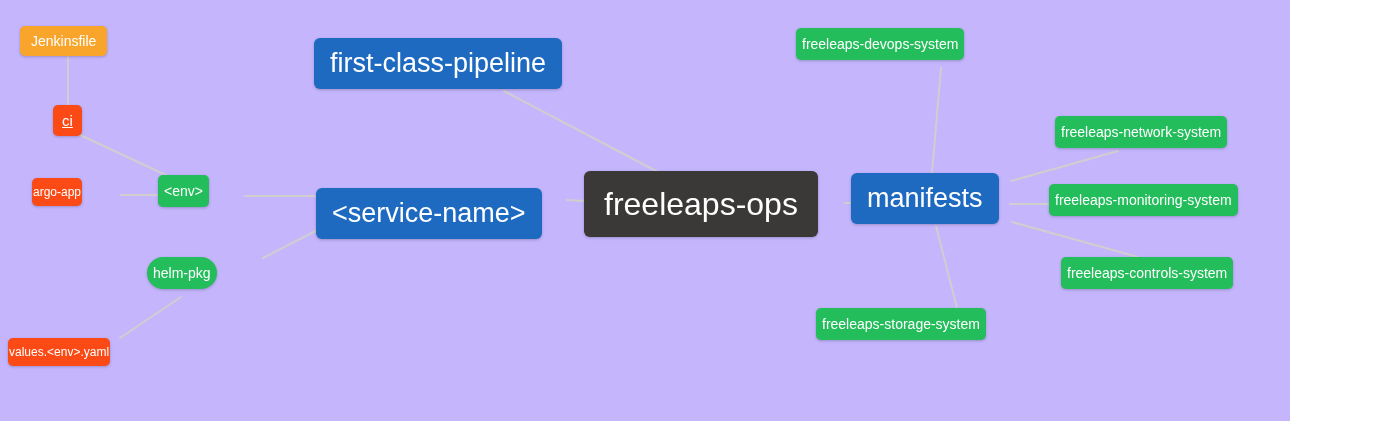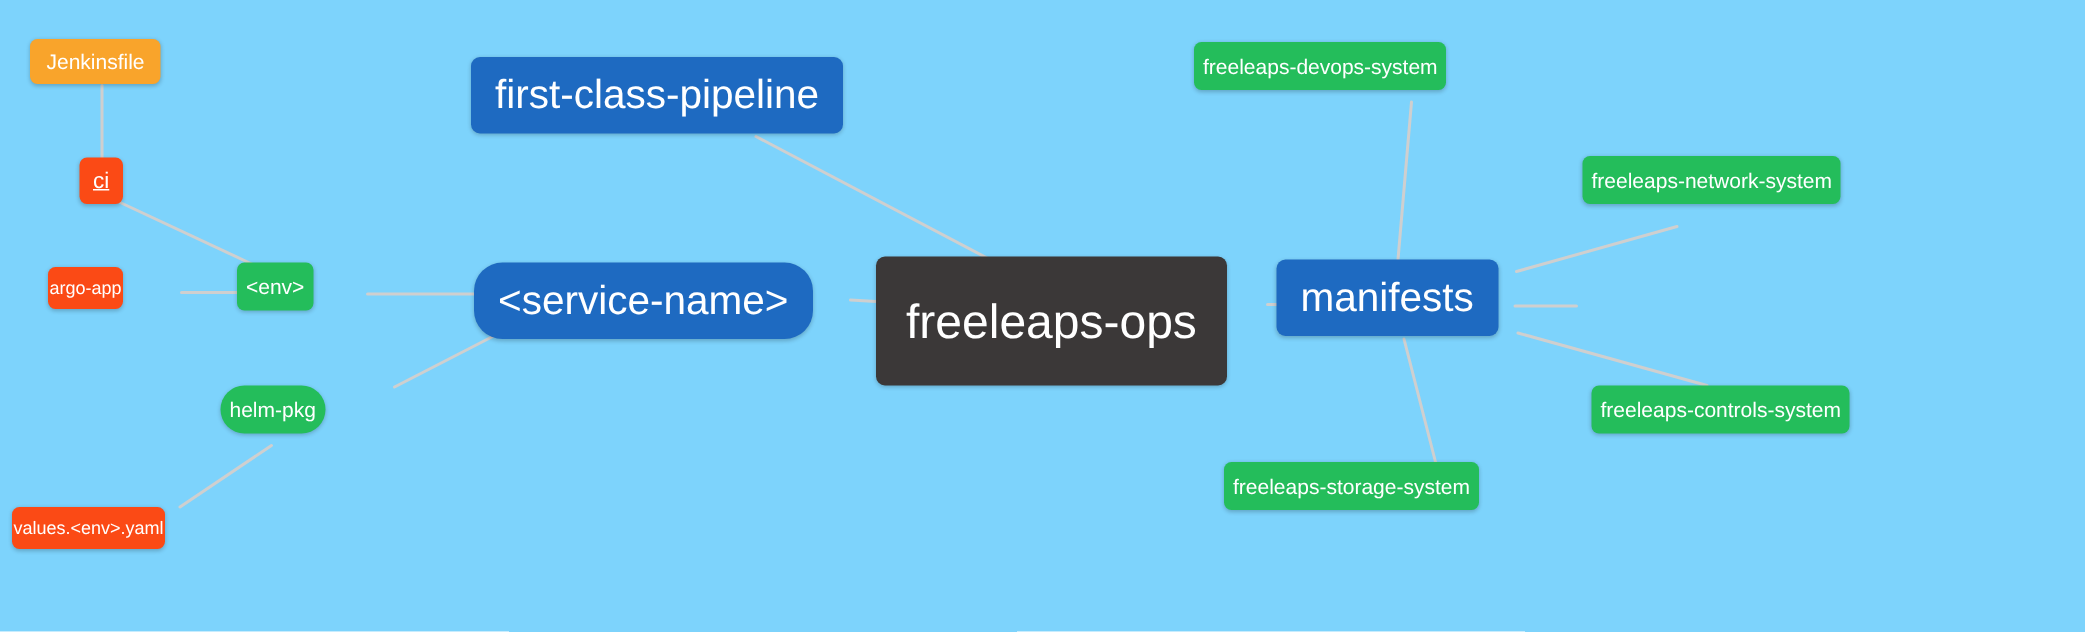--- a/index.html
+++ b/index.html
@@ -2,23 +2,23 @@
 <html style="--root-bg: #3b3838; --branch-bg: #1e6ac1; --topic-bg: #24bd5b; --file-bg: #fb4a15; --jenkinsfile-bg: #f9a42b; --edge: #cfcfcf; --text: #ffffff;"><head>
 <meta charset="utf-8">
 <style>
   html, body {
     margin: 0;
     padding: 0;
     background: #ffffff;
   }
   .canvas {
     position: relative;
-    width: 1390px;
+    width: 1290px;
     height: 421px;
-    background: #7dd3fc;
+    background: #c4b5fd;
     overflow: hidden;
     font-family: "Liberation Sans", sans-serif;
   }
   .edges {
     position: absolute;
     left: 0;
     top: 0;
     width: 1390px;
     height: 421px;
   }
@@ -38,21 +38,21 @@
     cursor: pointer;
     z-index: 2;
   }
   
   .c-root   { background: var(--root-bg, #3b3838); }
   .c-branch { background: var(--branch-bg, #1e6ac1); }
   .c-topic  { background: var(--topic-bg, #24bd5b); }
   .c-file   { background: var(--file-bg, #fb4a15); }
   .c-jf     { background: var(--jenkinsfile-bg, #f9a42b); }
   
-  .sz-root   { font-size: 32px; padding: 27px 20px; border-radius: 6px; }
+  .sz-root   { font-size: 32px; padding: 17px 20px; border-radius: 6px; }
   .sz-branch { font-size: 27px; padding: 12px 16px; border-radius: 6px; }
   .sz-topic  { font-size: 14px; padding: 9px 6px; }
   .sz-small  { font-size: 12px; padding: 8px 1px; }
   .sz-tiny   { font-size: 15px; padding: 8px 9px;  }
   .sz-jf     { font-size: 14px; padding: 8px 11px; }
 </style>
 </head>
 <body>
 
 <div class="canvas">
@@ -74,21 +74,22 @@
     <line x1="936" y1="226" x2="957" y2="308"></line>
   </svg>
 
   <div class="node c-jf sz-jf" style="left:20px;  top:26px;">Jenkinsfile</div>
   <div class="node c-file sz-tiny" style="left:53px;  top:105px;text-decoration:underline;">ci</div>
   <div class="node c-file sz-small" style="left:32px;  top:178px;">argo-app</div>
   <div class="node c-topic sz-topic" style="left:158px; top:175px;">&lt;env&gt;</div>
   <div class="node c-topic sz-topic" style="left:147px; top:257px;border-radius:19px;">helm-pkg</div>
   <div class="node c-file sz-small" style="left:8px;   top:338px;">values.&lt;env&gt;.yaml</div>
   <div class="node c-branch sz-branch" style="left:314px; top:38px;">first-class-pipeline</div>
-  <div class="node c-branch sz-branch" style="left:316px; top:175px;border-radius:19px;">&lt;service-name&gt;</div>
+  <div class="node c-branch sz-branch" style="left:316px; top:188px;">&lt;service-name&gt;</div>
   <div class="node c-root sz-root" style="left:584px; top:171px;">freeleaps-ops</div>
   <div class="node c-branch sz-branch" style="left:851px; top:173px;">manifests</div>
   <div class="node c-topic sz-topic" style="left:796px; top:28px;">freeleaps-devops-system</div>
-  <div class="node c-topic sz-topic" style="left:1055px;top:104px;">freeleaps-network-system</div>
+  <div class="node c-topic sz-topic" style="left:1055px;top:116px;">freeleaps-network-system</div>
+  <div class="node c-topic sz-topic" style="left:1049px;top:184px;">freeleaps-monitoring-system</div>
   <div class="node c-topic sz-topic" style="left:1061px;top:257px;">freeleaps-controls-system</div>
   <div class="node c-topic sz-topic" style="left:816px; top:308px;">freeleaps-storage-system</div>
 
 </div>
 
 </body></html>

